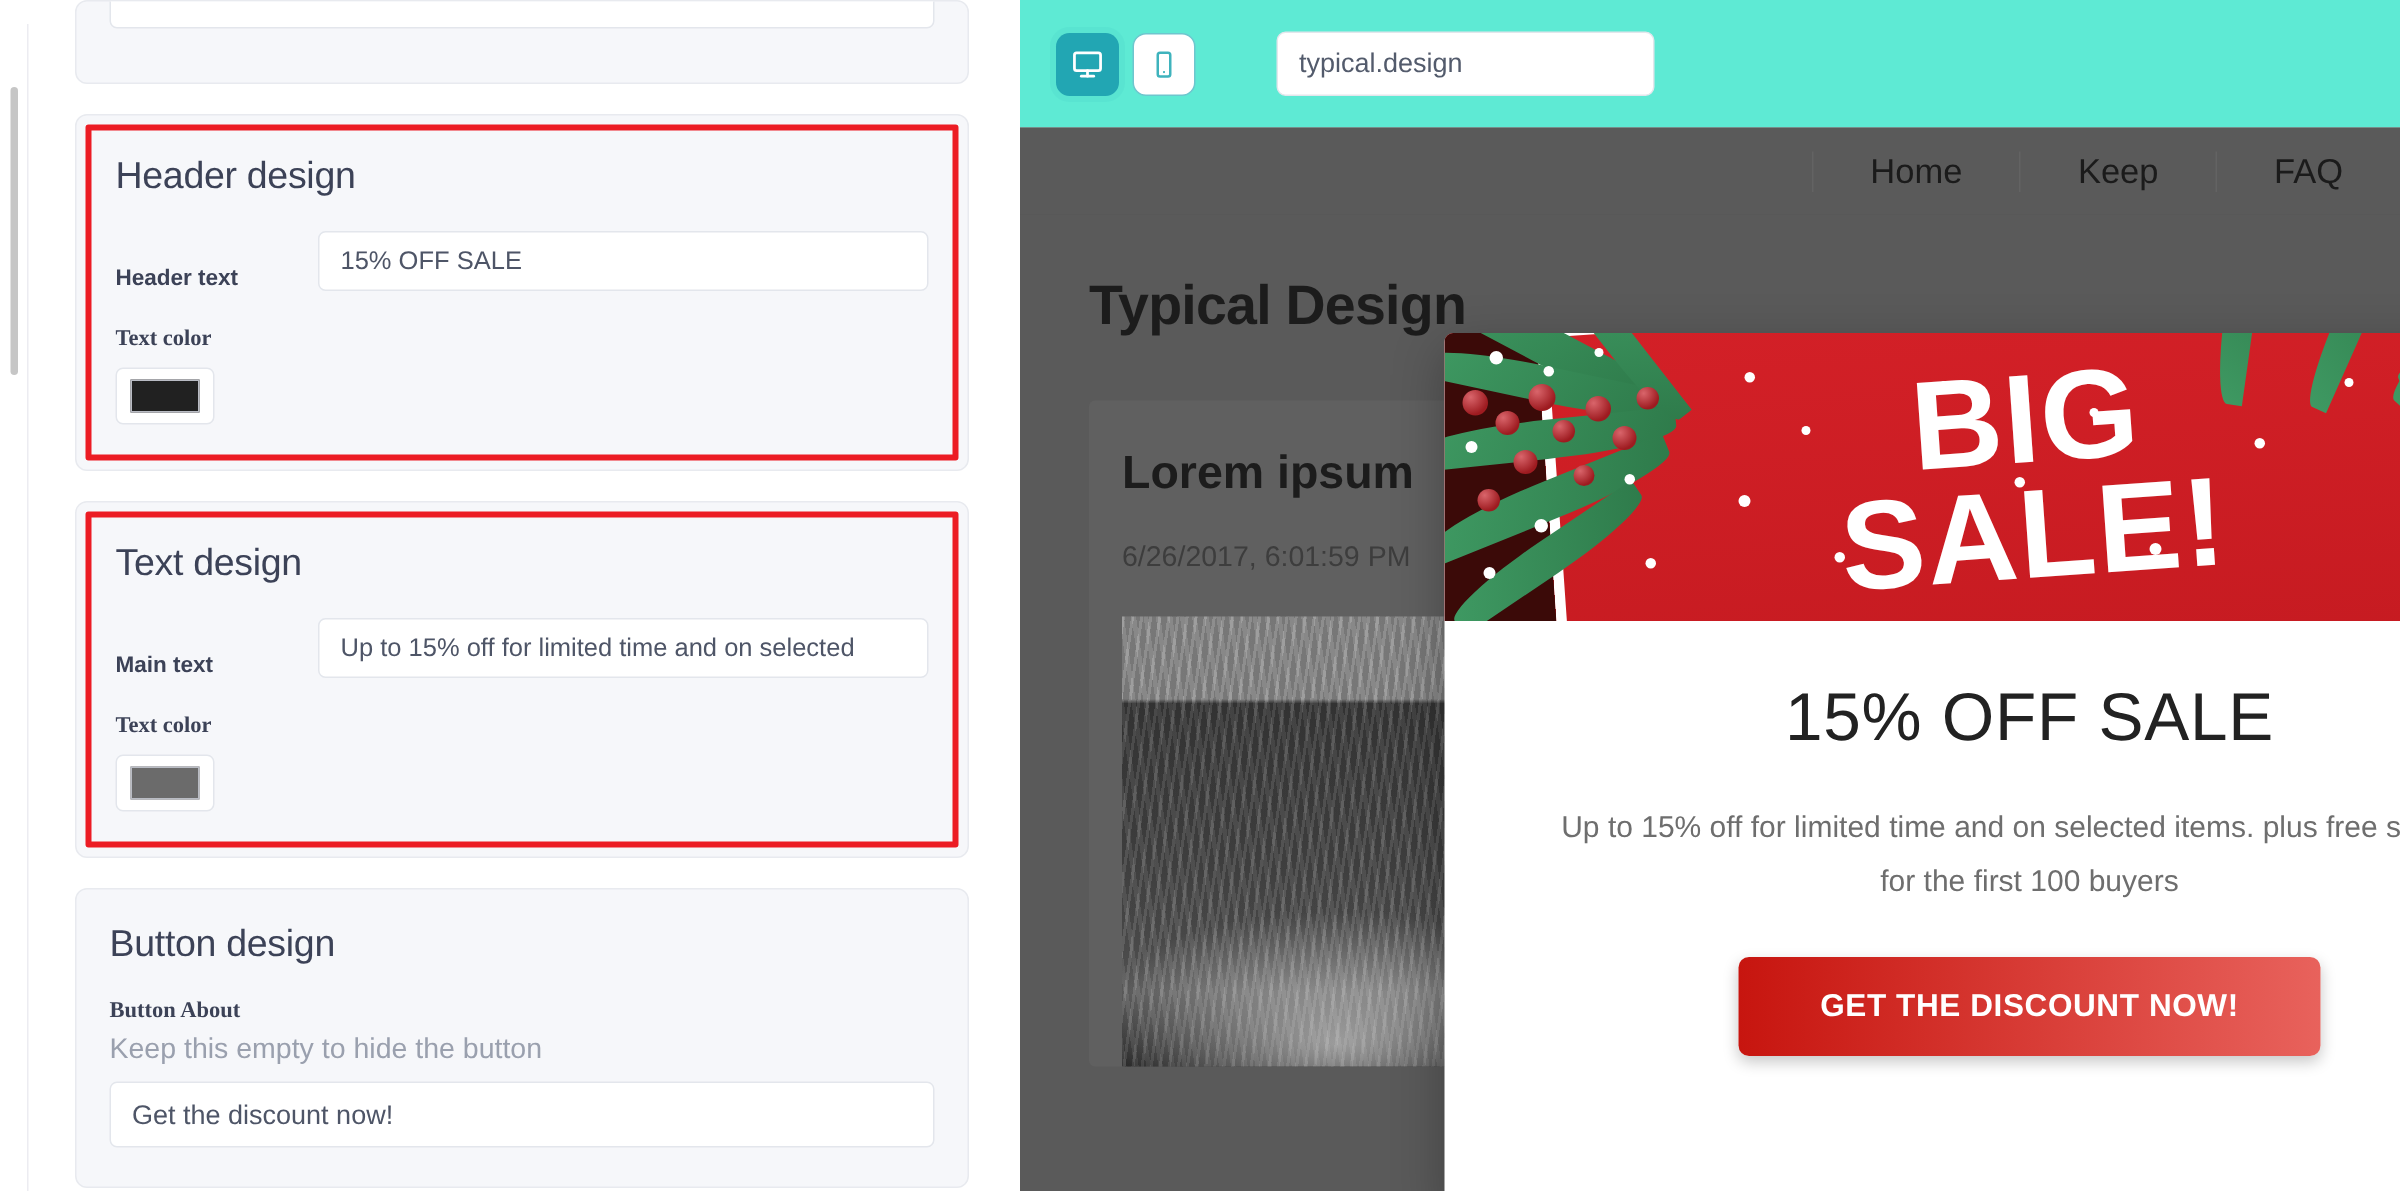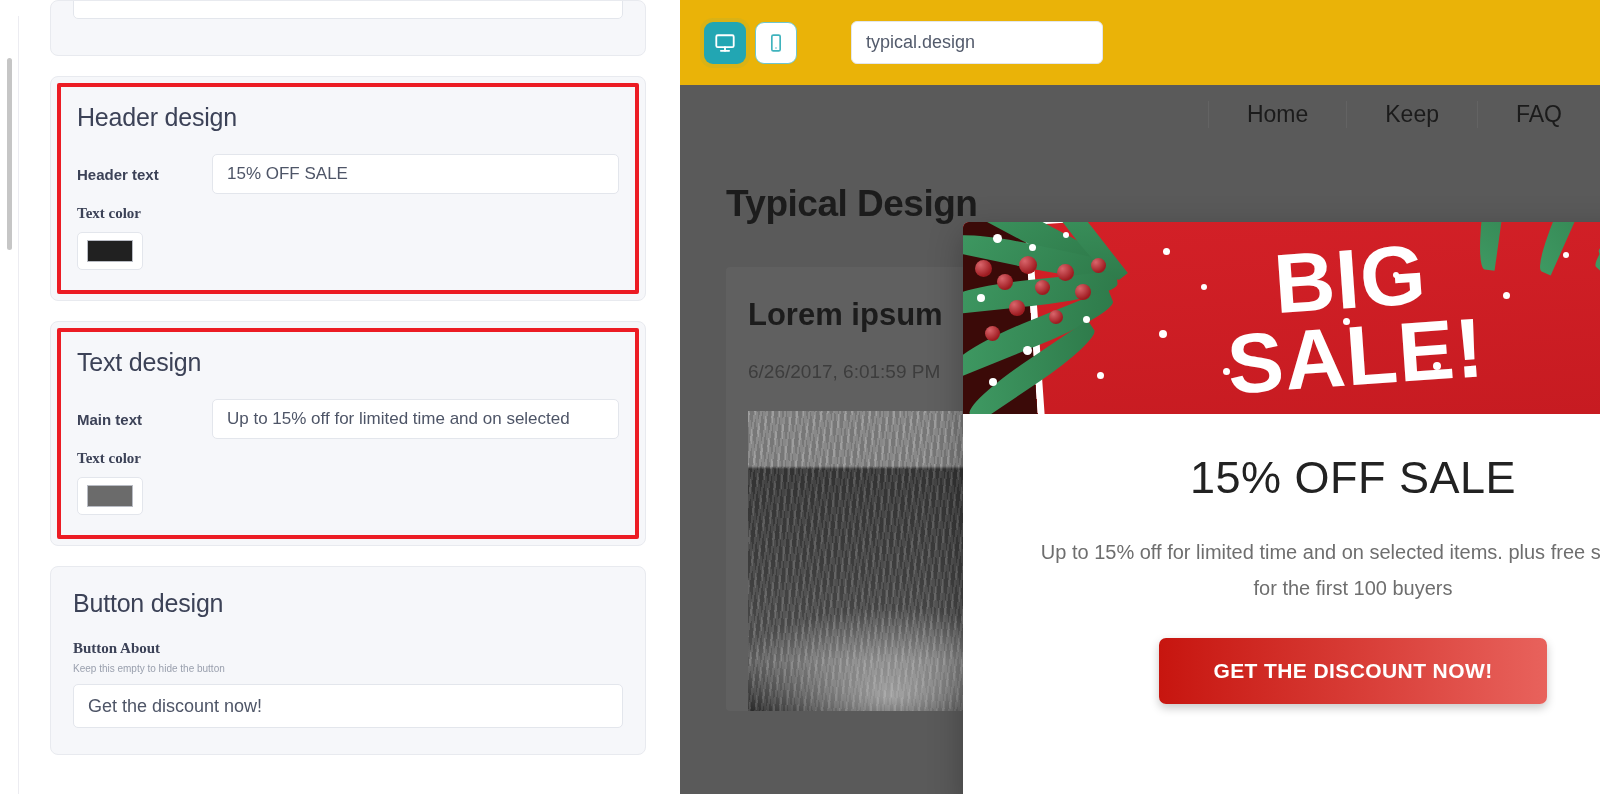--- a/index.html
+++ b/index.html
@@ -52,21 +52,21 @@
     background: #f6f7fa;
   }
 
   .card-title {
     font-size: 25px;
     font-weight: 400;
     color: #3c4257;
     letter-spacing: -0.2px;
     margin-bottom: 22px;
   }
-  .field-row { display: flex; align-items: center; margin-bottom: 11px; }
+  .field-row { display: flex; align-items: flex-end; margin-bottom: 24px; }
   .field-label {
     font-size: 15px; font-weight: 700; color: #3c4257;
     width: 135px; flex: 0 0 135px;
   }
   .text-input {
     flex: 1;
     height: 40px;
     background: #ffffff;
     border: 1px solid #e3e6ec;
     border-radius: 5px;
@@ -77,21 +77,21 @@
     outline: none;
     white-space: nowrap; overflow: hidden;
     display: flex; align-items: center;
   }
   .block-label {
     font-size: 15px; font-weight: 700; color: #3c4257;
     margin-bottom: 10px;
     font-family: Liberation Serif, serif;
   }
   .block-hint {
-    font-size: 10px; color: #9aa0ae; margin-bottom: 10px; margin-top: -4px;
+    font-size: 19px; color: #9aa0ae; margin-bottom: 10px; margin-top: -4px;
   }
   .color-swatch-btn {
     width: 66px; height: 38px;
     background: #ffffff;
     border: 1px solid #e3e6ec;
     border-radius: 5px;
     display: flex; align-items: center; justify-content: center;
     cursor: pointer;
   }
   .color-chip {
@@ -121,21 +121,21 @@
 
   
   .preview {
     position: relative;
     flex: 1 1 auto; height: 794px;
     background: #f7f9fb;
     overflow: hidden;
   }
   .preview-toolbar {
     position: absolute; left: 0; top: 0; right: 0; height: 85px;
-    background: #eab308;
+    background: #5eead4;
     display: flex; align-items: center; padding-left: 24px;
   }
   .device-btn {
     width: 42px; height: 42px; border-radius: 9px;
     display: flex; align-items: center; justify-content: center;
     cursor: pointer; margin-right: 9px;
   }
   .device-btn.active { background: #22a6b3; box-shadow: 0 0 0 4px rgba(34,166,179,0.08); }
   .device-btn.inactive { background: #ffffff; border: 1px solid #6ec6ce; }
   .url-field {

